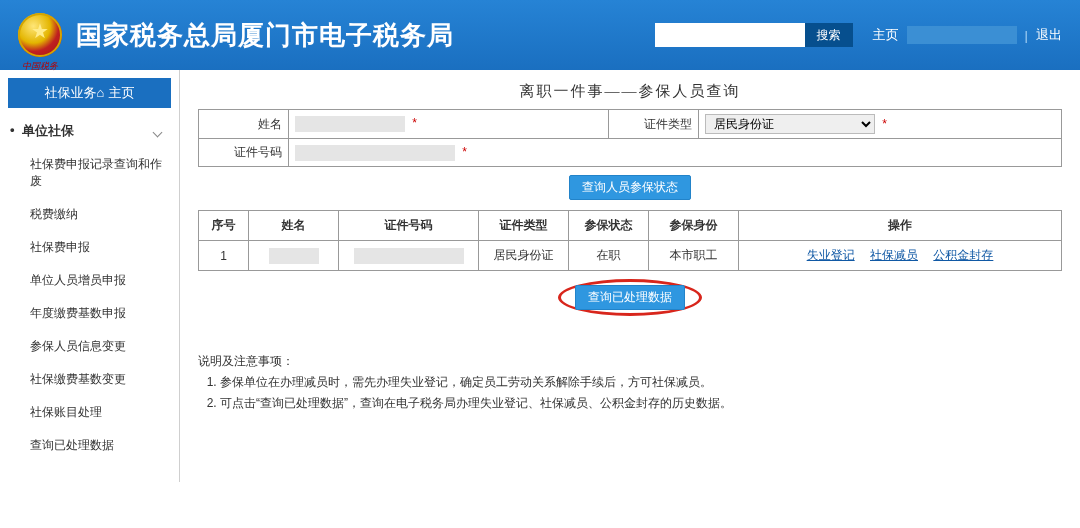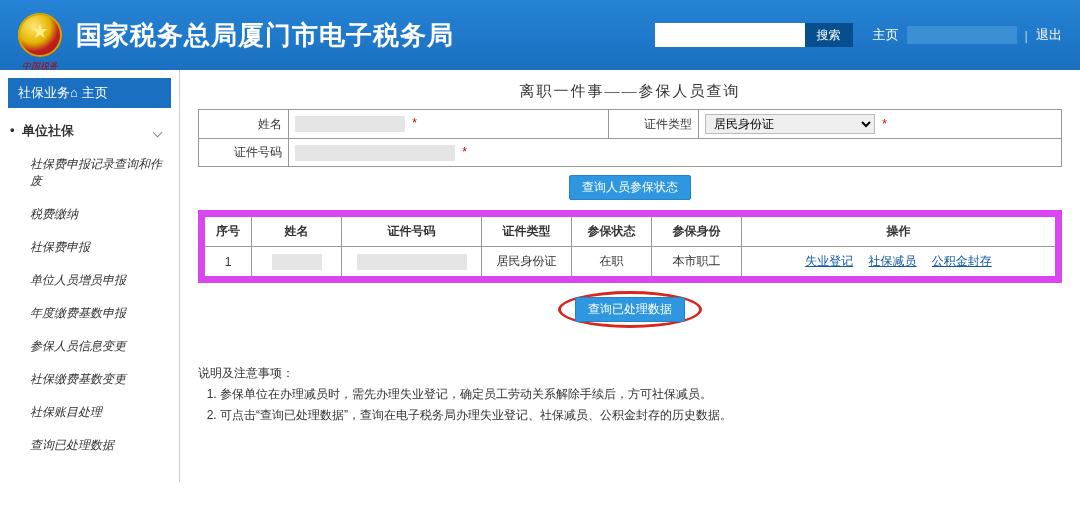--- a/index.html
+++ b/index.html
@@ -104,21 +104,21 @@
     border-right: 1px solid #cfcfcf;
     background: #fff;
     padding-bottom: 20px;
   }
   .side-top {
     background: #1a6fc0;
     color: #fff;
     height: 30px;
     display: flex;
     align-items: center;
-    justify-content: flex-start;
+    justify-content: center;
     padding: 0 10px;
     font-size: 13px;
     margin: 8px 8px 6px 8px;
   }
   .side-top .home-icon::before {
     content: "⌂";
     margin-right: 4px;
   }
   .side-group {
     padding: 8px 12px 8px 22px;
@@ -145,21 +145,20 @@
     border-right: 1px solid #888;
     border-bottom: 1px solid #888;
     transform: rotate(45deg);
     margin-right: 6px;
   }
   .side-item {
     padding: 8px 10px 8px 30px;
     font-size: 12px;
     color: #333;
     cursor: pointer;
-    font-style: italic;
   }
 
   .main {
     flex: 1;
     padding: 12px 18px 20px 18px;
   }
   .page-title {
     text-align: center;
     font-family: "SimSun", serif;
     font-size: 15px;
@@ -212,21 +211,21 @@
   .btn-highlight-wrap {
     display: inline-block;
     border: 3px solid #d8261c;
     border-radius: 50%;
     padding: 3px 14px;
   }
 
   .result-table {
     width: 100%;
     border-collapse: collapse;
-    border: 7px solid #d946ef;
+    border: 1px solid #d946ef;
   }
   .result-table th, .result-table td {
     border: 1px solid #999;
     padding: 6px 4px;
     font-size: 12px;
     text-align: center;
   }
   .result-table th { font-weight: bold; background: #fff; }
   .result-table td a {
     color: #1159a5;

